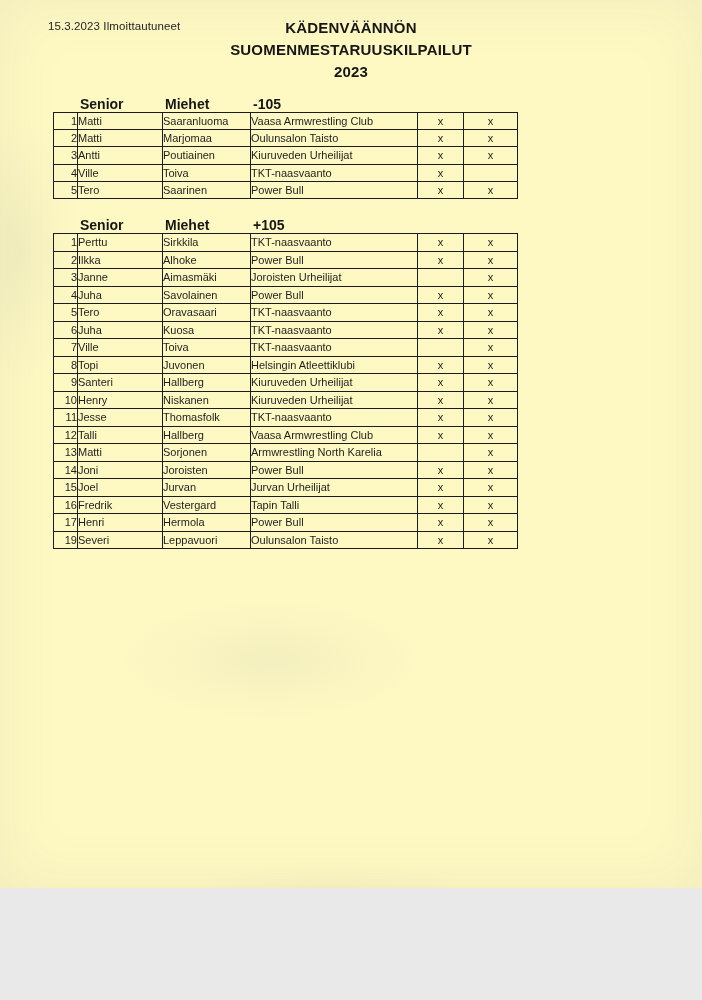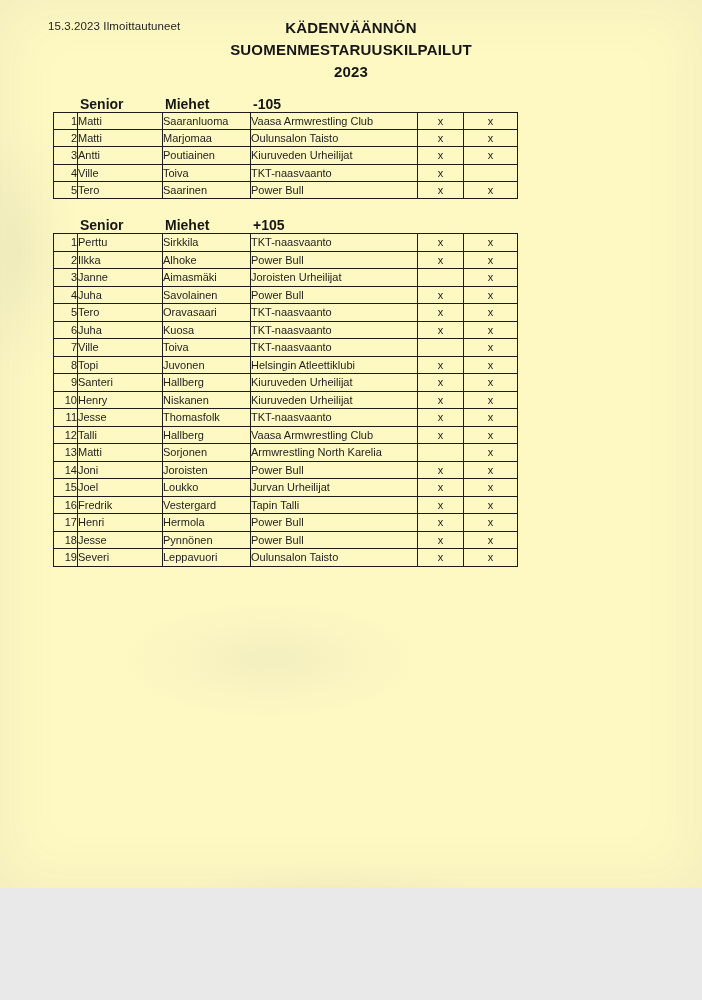--- a/index.html
+++ b/index.html
@@ -269,21 +269,21 @@
             <td class="td-num">14</td>
             <td class="td-text">Joni</td>
             <td class="td-text">Joroisten</td>
             <td class="td-text">Power Bull</td>
             <td class="td-mark">x</td>
             <td class="td-mark">x</td>
           </tr>
           <tr>
             <td class="td-num">15</td>
             <td class="td-text">Joel</td>
-            <td class="td-text">Loukko</td>
+            <td class="td-text">Jurvan</td>
             <td class="td-text">Jurvan Urheilijat</td>
             <td class="td-mark">x</td>
             <td class="td-mark">x</td>
           </tr>
           <tr>
             <td class="td-num">16</td>
             <td class="td-text">Fredrik</td>
             <td class="td-text">Vestergard</td>
             <td class="td-text">Tapin Talli</td>
             <td class="td-mark">x</td>
@@ -291,28 +291,20 @@
           </tr>
           <tr>
             <td class="td-num">17</td>
             <td class="td-text">Henri</td>
             <td class="td-text">Hermola</td>
             <td class="td-text">Power Bull</td>
             <td class="td-mark">x</td>
             <td class="td-mark">x</td>
           </tr>
           <tr>
-            <td class="td-num">18</td>
-            <td class="td-text">Jesse</td>
-            <td class="td-text">Pynnönen</td>
-            <td class="td-text">Power Bull</td>
-            <td class="td-mark">x</td>
-            <td class="td-mark">x</td>
-          </tr>
-          <tr>
             <td class="td-num">19</td>
             <td class="td-text">Severi</td>
             <td class="td-text">Leppavuori</td>
             <td class="td-text">Oulunsalon Taisto</td>
             <td class="td-mark">x</td>
             <td class="td-mark">x</td>
           </tr>
         </tbody>
     </table>
   </div>

